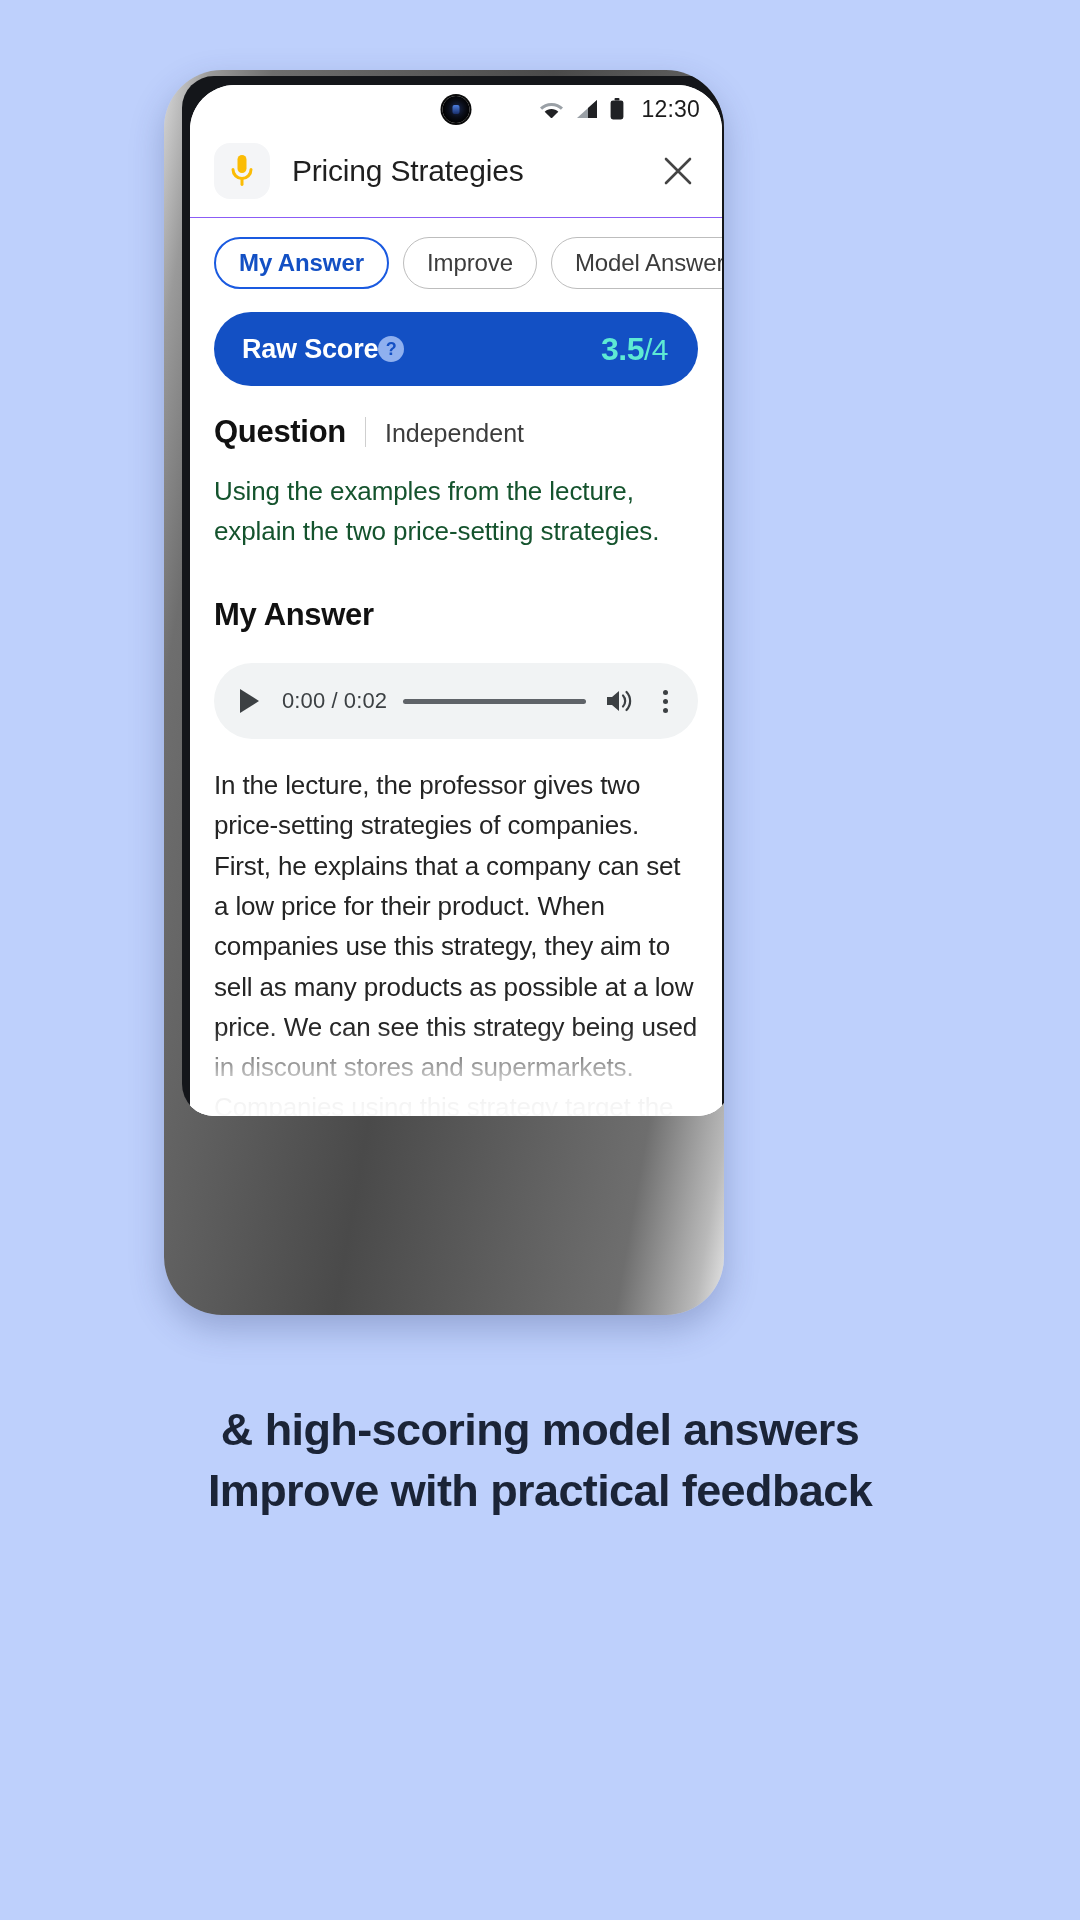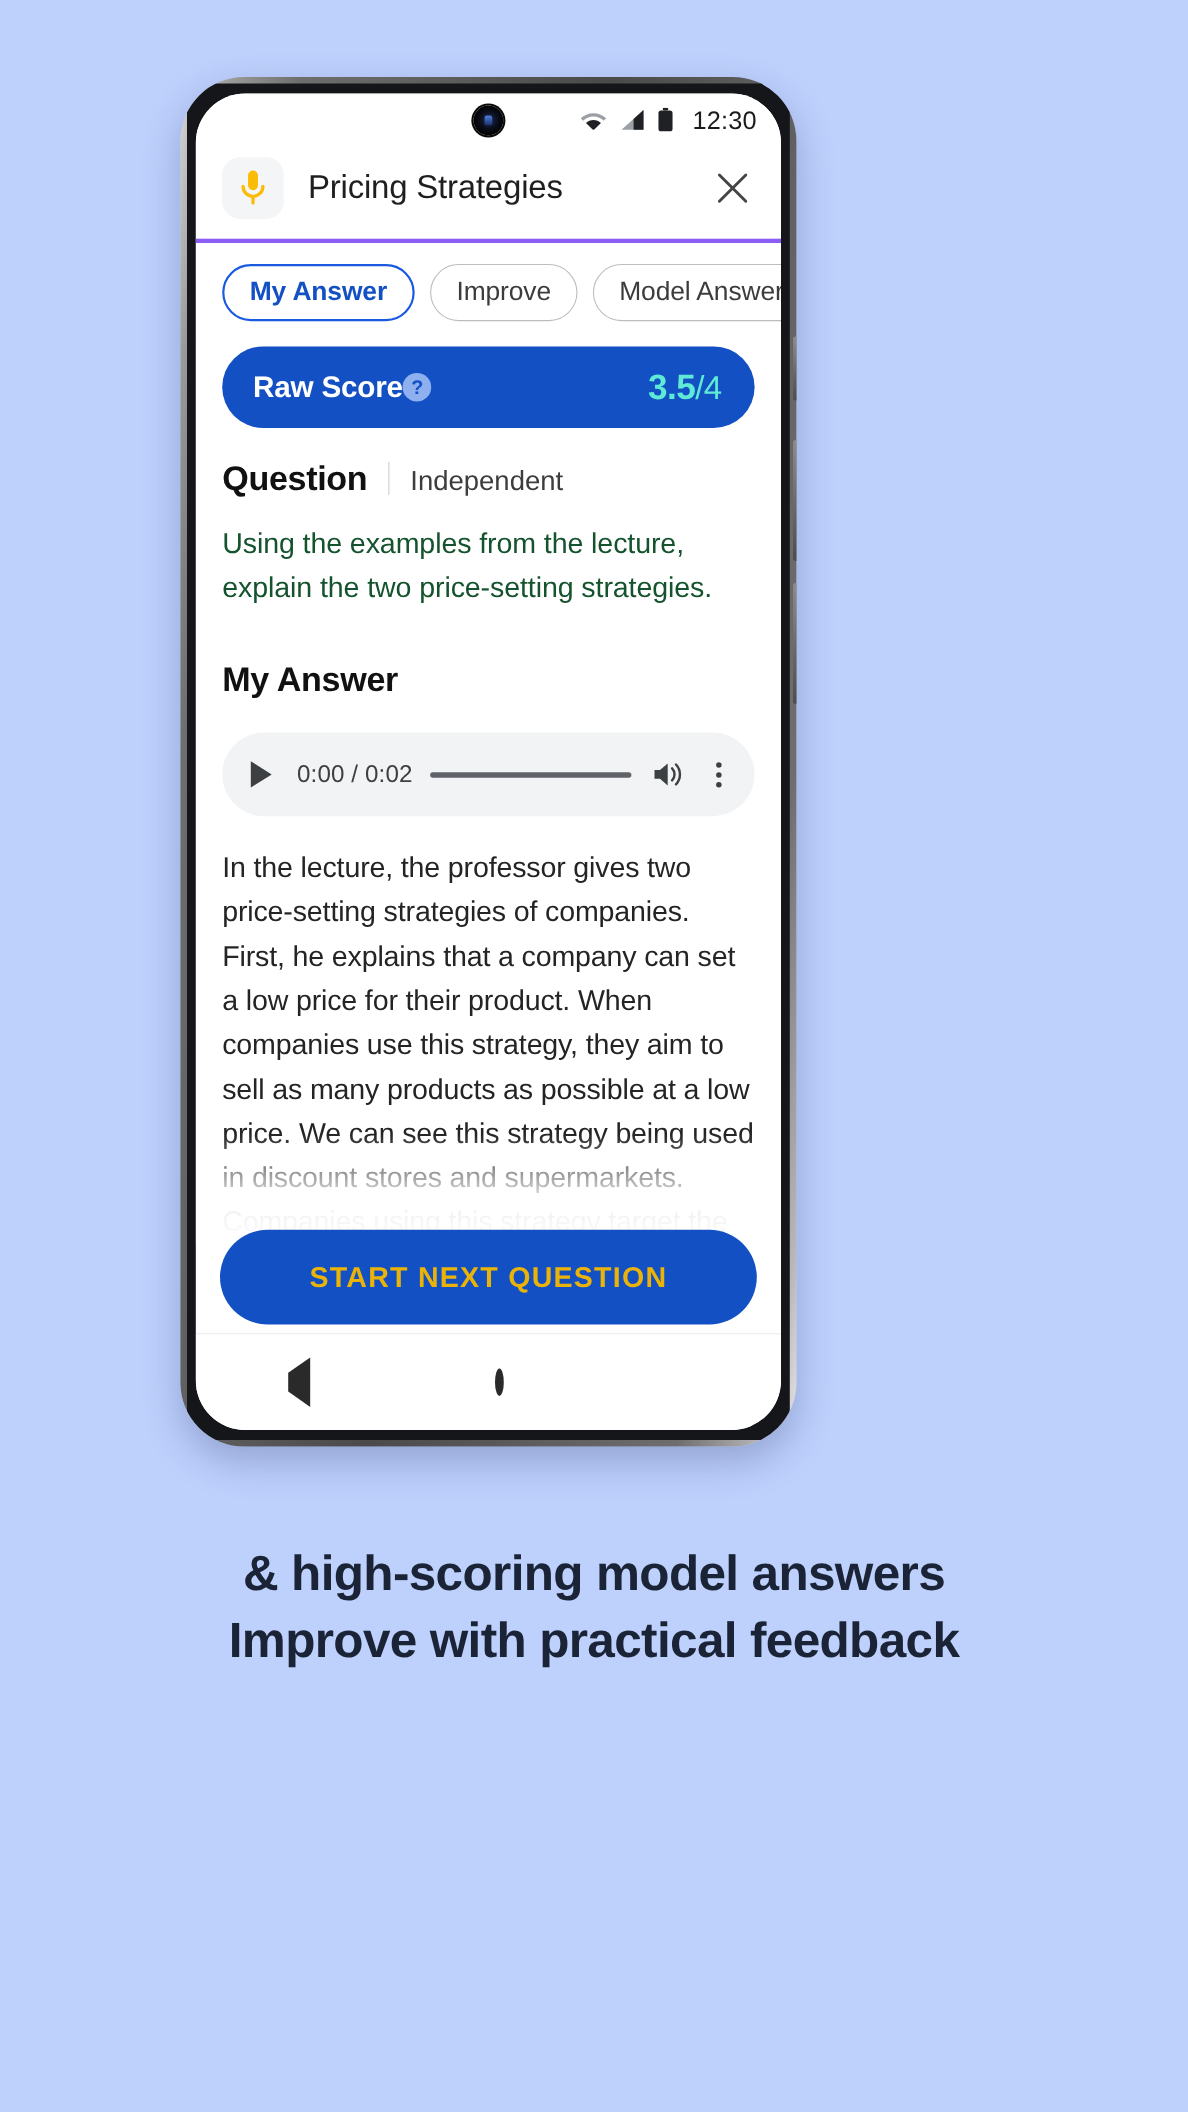--- a/index.html
+++ b/index.html
@@ -16,23 +16,23 @@
   .phone-outer {
     position: absolute;
     left: 164px; top: 70px;
     width: 560px; height: 1245px;
     border-radius: 58px;
     background: linear-gradient(100deg,#d9d9d9 0%,#9a9a9a 6%,#6e6e6e 14%,#4a4a4a 50%,#6e6e6e 86%,#b9b9b9 96%,#e8e8e8 100%);
     box-shadow: 0 14px 34px rgba(40,55,110,.28);
     overflow: hidden;
   }
   .phone-bezel {
-    position: absolute; left: 6px; top: 6px;
-    width: 548px; height: 1233px;
-    border-radius: 20px;
+    position: absolute; left: 18px; top: 6px;
+    width: 548px; height: 1040px;
+    border-radius: 32px;
     background: #14161a;
     overflow: hidden;
   }
   .phone-screen {
     position: absolute; left: 8px; top: 9px;
     width: 532px; height: 1215px;
     border-radius: 45px;
     background: #ffffff;
     overflow: hidden;
   }
@@ -75,21 +75,21 @@
   .status-time {
     font-size: 23px; color: #1b1b1b; font-weight: 400;
     letter-spacing: .2px; margin-left: 6px;
   }
 
   
   .app-header {
     display: flex; align-items: center;
     padding: 10px 22px 18px 24px;
     background: #fff;
-    border-bottom: 4px solid #8b5cf6;
+    border-bottom: 1px solid #8b5cf6;
   }
   .mic-badge {
     width: 56px; height: 56px; border-radius: 16px;
     background: #f4f5f7;
     display: flex; align-items: center; justify-content: center;
     flex: 0 0 auto;
   }
   .header-title {
     flex: 1 1 auto;
     margin-left: 22px;

